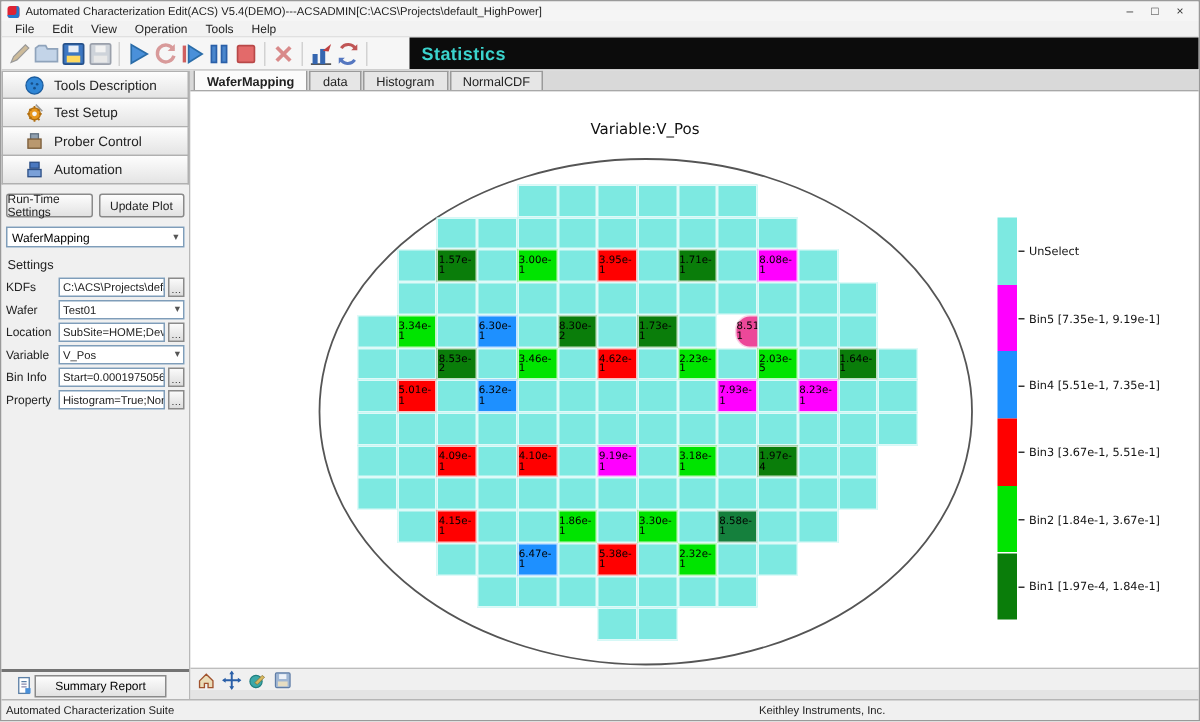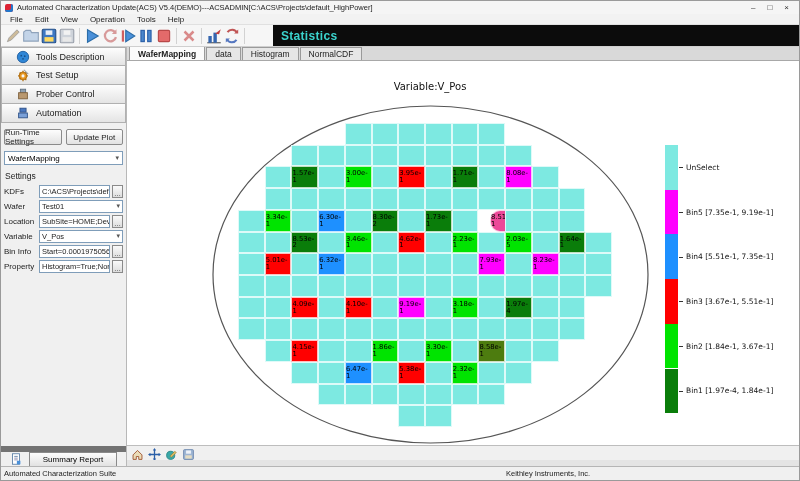--- a/index.html
+++ b/index.html
@@ -33,21 +33,21 @@
   .side-buttons { display:flex; gap:4px; padding:6px 3px 4px 3px; }
   .btn { flex:1; height:16px; font-size:8px; background:linear-gradient(#fdfdfd,#e2e2e2); border:1px solid #8a8a8a; border-radius:2px; display:flex; align-items:center; justify-content:center; color:#222; }
   .select-row { margin:2px 3px; height:14px; background:#fff; border:1px solid #7f9db9; display:flex; align-items:center; justify-content:space-between; padding:0 3px; font-size:8px; }
   .chev { font-size:7px; color:#555; }
   .settings-label { padding:4px 4px 2px 4px; font-size:8.5px; color:#222; }
   .field-row { display:flex; align-items:center; margin:1px 3px; height:14px; gap:2px; }
   .field-label { width:33px; font-size:8px; color:#222; flex:0 0 auto; }
   .field-input { flex:1; height:13px; background:#fff; border:1px solid #7f9db9; font-size:7.5px; padding:0 2px; display:flex; align-items:center; justify-content:space-between; overflow:hidden; white-space:nowrap; color:#222; }
   .mini-btn { width:11px; height:13px; background:linear-gradient(#fafafa,#ddd); border:1px solid #8a8a8a; font-size:7px; display:flex; align-items:flex-end; justify-content:center; color:#333; flex:0 0 auto; }
   .sidebar-fill { flex:1; }
-  .summary-row { height:20px; display:flex; align-items:center; gap:6px; padding-left:8px; border-top:6px solid #737373; }
+  .summary-row { height:20px; display:flex; align-items:center; padding-left:8px; border-top:2px solid #737373; }
   .summary-btn { width:88px; height:15px; font-size:8px; background:linear-gradient(#fdfdfd,#e2e2e2); border:1px solid #8a8a8a; display:flex; align-items:center; justify-content:center; }
 
   .content { flex:1; display:flex; flex-direction:column; min-width:0; background:#d9d9d9; }
   .tabbar { height:14px; background:#d9d9d9; display:flex; align-items:flex-end; padding-left:2px; gap:1px; border-bottom:1px solid #a8a8a8; }
   .tab { height:13px; padding:0 8px; font-size:8.5px; display:flex; align-items:center; background:#e6e6e6; border:1px solid #9a9a9a; border-bottom:none; color:#222; }
   .tab.selected { background:#fbfbfb; font-weight:bold; height:14px; }
 
   .plot-area { position:relative; height:389px; background:#ffffff; font-family:"DejaVu Sans",sans-serif; overflow:hidden; }
   .chart-title { position:absolute; left:203px; top:20px; width:200px; text-align:center; font-size:10px; color:#111; }
   .wafer-svg { position:absolute; left:0; top:0; }
@@ -64,21 +64,21 @@
   .status-left { position:absolute; left:3px; top:2px; }
   .status-right { position:absolute; left:505px; top:2px; }
 </style>
 </head>
 <body>
 
 <div class="window">
 
   <div class="titlebar">
     <span class="app-icon"></span>
-    <span class="title-text">Automated Characterization Update(ACS) V5.4(DEMO)---ACSADMIN[C:\ACS\Projects\default_HighPower]</span>
+    <span class="title-text">Automated Characterization Edit(ACS) V5.4(DEMO)---ACSADMIN[C:\ACS\Projects\default_HighPower]</span>
     <span class="win-controls">
         <span>–</span>
         <span>□</span>
         <span>×</span>
       </span>
   </div>
 
   <div class="menubar">
       <span class="menu-item">File</span>
       <span class="menu-item">Edit</span>
@@ -409,21 +409,21 @@
             <div class="cell" style="left: 404.92px; top: 257.39px; background: rgb(125, 233, 225);"></div>
             <div class="cell" style="left: 431.64px; top: 257.39px; background: rgb(125, 233, 225);"></div>
             <div class="cell" style="left: 137.72px; top: 279.1px; background: rgb(125, 233, 225);"></div>
             <div class="cell" style="left: 164.44px; top: 279.1px; background: rgb(255, 0, 0);">4.15e-1</div>
             <div class="cell" style="left: 191.16px; top: 279.1px; background: rgb(125, 233, 225);"></div>
             <div class="cell" style="left: 217.88px; top: 279.1px; background: rgb(125, 233, 225);"></div>
             <div class="cell" style="left: 244.6px; top: 279.1px; background: rgb(0, 228, 0);">1.86e-1</div>
             <div class="cell" style="left: 271.32px; top: 279.1px; background: rgb(125, 233, 225);"></div>
             <div class="cell" style="left: 298.04px; top: 279.1px; background: rgb(0, 228, 0);">3.30e-1</div>
             <div class="cell" style="left: 324.76px; top: 279.1px; background: rgb(125, 233, 225);"></div>
-            <div class="cell" style="left: 351.48px; top: 279.1px; background: #4d7c0f;">8.58e-1</div>
+            <div class="cell" style="left: 351.48px; top: 279.1px; background: #15803d;">8.58e-1</div>
             <div class="cell" style="left: 378.2px; top: 279.1px; background: rgb(125, 233, 225);"></div>
             <div class="cell" style="left: 404.92px; top: 279.1px; background: rgb(125, 233, 225);"></div>
             <div class="cell" style="left: 164.44px; top: 300.81px; background: rgb(125, 233, 225);"></div>
             <div class="cell" style="left: 191.16px; top: 300.81px; background: rgb(125, 233, 225);"></div>
             <div class="cell" style="left: 217.88px; top: 300.81px; background: rgb(30, 144, 255);">6.47e-1</div>
             <div class="cell" style="left: 244.6px; top: 300.81px; background: rgb(125, 233, 225);"></div>
             <div class="cell" style="left: 271.32px; top: 300.81px; background: rgb(255, 0, 0);">5.38e-1</div>
             <div class="cell" style="left: 298.04px; top: 300.81px; background: rgb(125, 233, 225);"></div>
             <div class="cell" style="left: 324.76px; top: 300.81px; background: rgb(0, 228, 0);">2.32e-1</div>
             <div class="cell" style="left: 351.48px; top: 300.81px; background: rgb(125, 233, 225);"></div>

